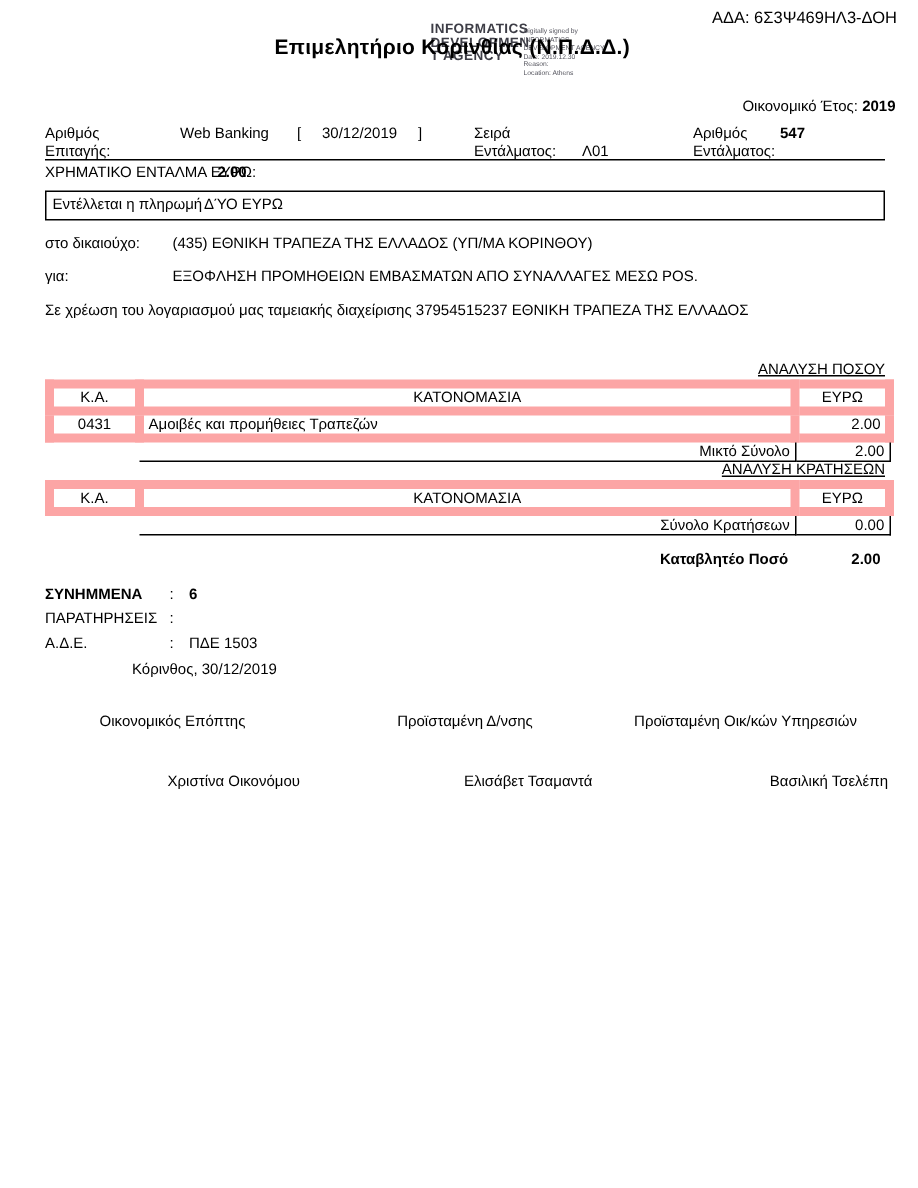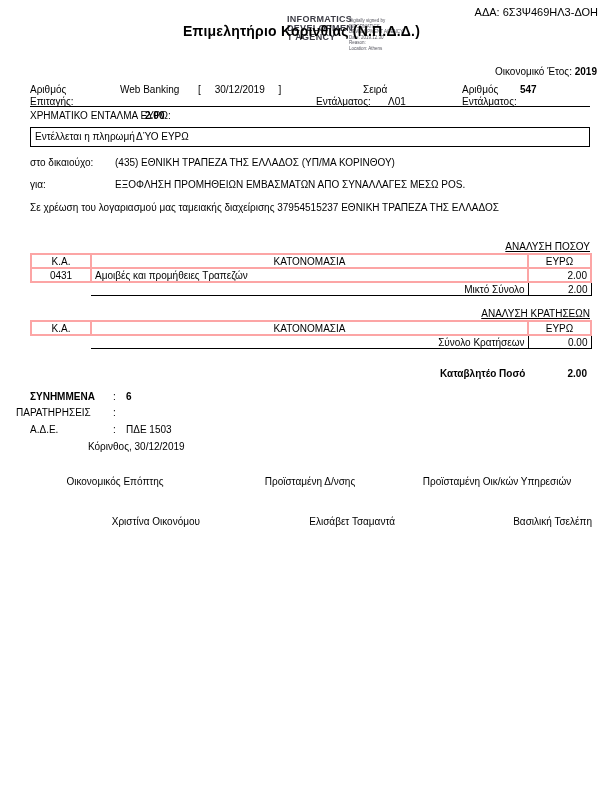--- a/index.html
+++ b/index.html
@@ -26,21 +26,21 @@
   .stamp-big{font-size:9px;font-weight:bold;line-height:9px;letter-spacing:0.3px;}
   .stamp-small{position:absolute;left:62px;top:3px;font-size:4.5px;line-height:5.5px;font-weight:normal;color:#55555e;white-space:nowrap;}
 
   .fiscal{top:66px;right:15px;font-size:10px;}
   .hr1{top:106px;left:30px;width:560px;border-top:1px solid #000;height:0;}
 
   .orderbox{top:127px;left:30px;width:558px;height:18px;border:1px solid #000;}
   .orderbox span{position:absolute;top:3px;font-size:10px;}
 
   .tbl{position:absolute;left:30px;border-collapse:collapse;table-layout:fixed;width:560px;}
-  .tbl td,.tbl th{border:2px solid #fca5a5;font-size:10px;font-weight:normal;height:12px;padding:0 3px;overflow:hidden;}
+  .tbl td,.tbl th{border:6px solid #fca5a5;font-size:10px;font-weight:normal;height:12px;padding:0 3px;overflow:hidden;}
   .tbl .c1{width:60px;}
   .tbl .c2{width:437px;}
   .tbl .c3{width:63px;}
   .tbl tr.total td{border:none;}
   .tbl tr.total td.lbl{border-right:1px solid #000;border-bottom:1px solid #000;}
   .tbl tr.total td.val{border-right:1px solid #000;border-bottom:1px solid #000;}
   .tbl-title{font-size:10px;text-decoration:underline;left:30px;width:560px;text-align:right;}
 
   .sig-title{top:476px;font-size:10px;text-align:center;}
   .sig-name{top:516px;font-size:10px;text-align:right;}
@@ -74,21 +74,21 @@
   <div class="abs title">Επιμελητήριο Κορινθίας (Ν.Π.Δ.Δ.)</div>
 
   <div class="abs fiscal">
     <span>Οικονομικό Έτος:</span>
     <span class="b">2019</span>
   </div>
 
   <span class="abs fs10" style="top:84px;left:30px;">Αριθμός</span>
   <span class="abs fs10" style="top:84px;left:120px;">Web Banking</span>
   <span class="abs fs10 pre" style="top:84px;left:198px;">[     30/12/2019     ]</span>
-  <span class="abs fs10" style="top:84px;left:316px;margin-left:47px;">Σειρά</span>
+  <span class="abs fs10" style="top:84px;left:316px;">Σειρά</span>
   <span class="abs fs10" style="top:84px;left:462px;">Αριθμός</span>
   <span class="abs fs10 b" style="top:84px;left:520px;">547</span>
 
   <span class="abs fs10" style="top:96px;left:30px;">Επιταγής:</span>
   <span class="abs fs10" style="top:96px;left:316px;">Εντάλματος:</span>
   <span class="abs fs10" style="top:96px;left:388px;text-align:right;">Λ01</span>
   <span class="abs fs10" style="top:96px;left:462px;">Εντάλματος:</span>
 
   <div class="abs hr1"></div>
   <span class="abs fs10" style="top:110px;left:30px;">ΧΡΗΜΑΤΙΚΟ ΕΝΤΑΛΜΑ ΕΥΡΩ:</span>
@@ -154,21 +154,21 @@
   </tbody>
     </table>
 
   <span class="abs fs10 b" style="top:368px;left:440px;">Καταβλητέο Ποσό</span>
   <span class="abs fs10 b rt" style="top:368px;left:527px;width:60px;">2.00</span>
 
   <span class="abs fs10" style="top:391px;left:30px;font-weight:bold;">ΣΥΝΗΜΜΕΝΑ</span>
   <span class="abs fs10" style="top:391px;left:113px;">:</span>
   <span class="abs fs10 b" style="top:391px;left:126px;">6</span>
 
-  <span class="abs fs10" style="top:407px;left:16px;">ΠΑΡΑΤΗΡΗΣΕΙΣ</span>
+  <span class="abs fs10" style="top:407px;left:30px;">ΠΑΡΑΤΗΡΗΣΕΙΣ</span>
   <span class="abs fs10" style="top:407px;left:113px;">:</span>
 
   <span class="abs fs10" style="top:424px;left:30px;">Α.Δ.Ε.</span>
   <span class="abs fs10" style="top:424px;left:113px;">:</span>
   <span class="abs fs10" style="top:424px;left:126px;">ΠΔΕ 1503</span>
 
   <span class="abs fs10" style="top:441px;left:88px;">Κόρινθος, 30/12/2019</span>
 
   <div class="abs sig-title sc1">Οικονομικός Επόπτης</div>
   <div class="abs sig-title sc2">Προϊσταμένη Δ/νσης</div>

